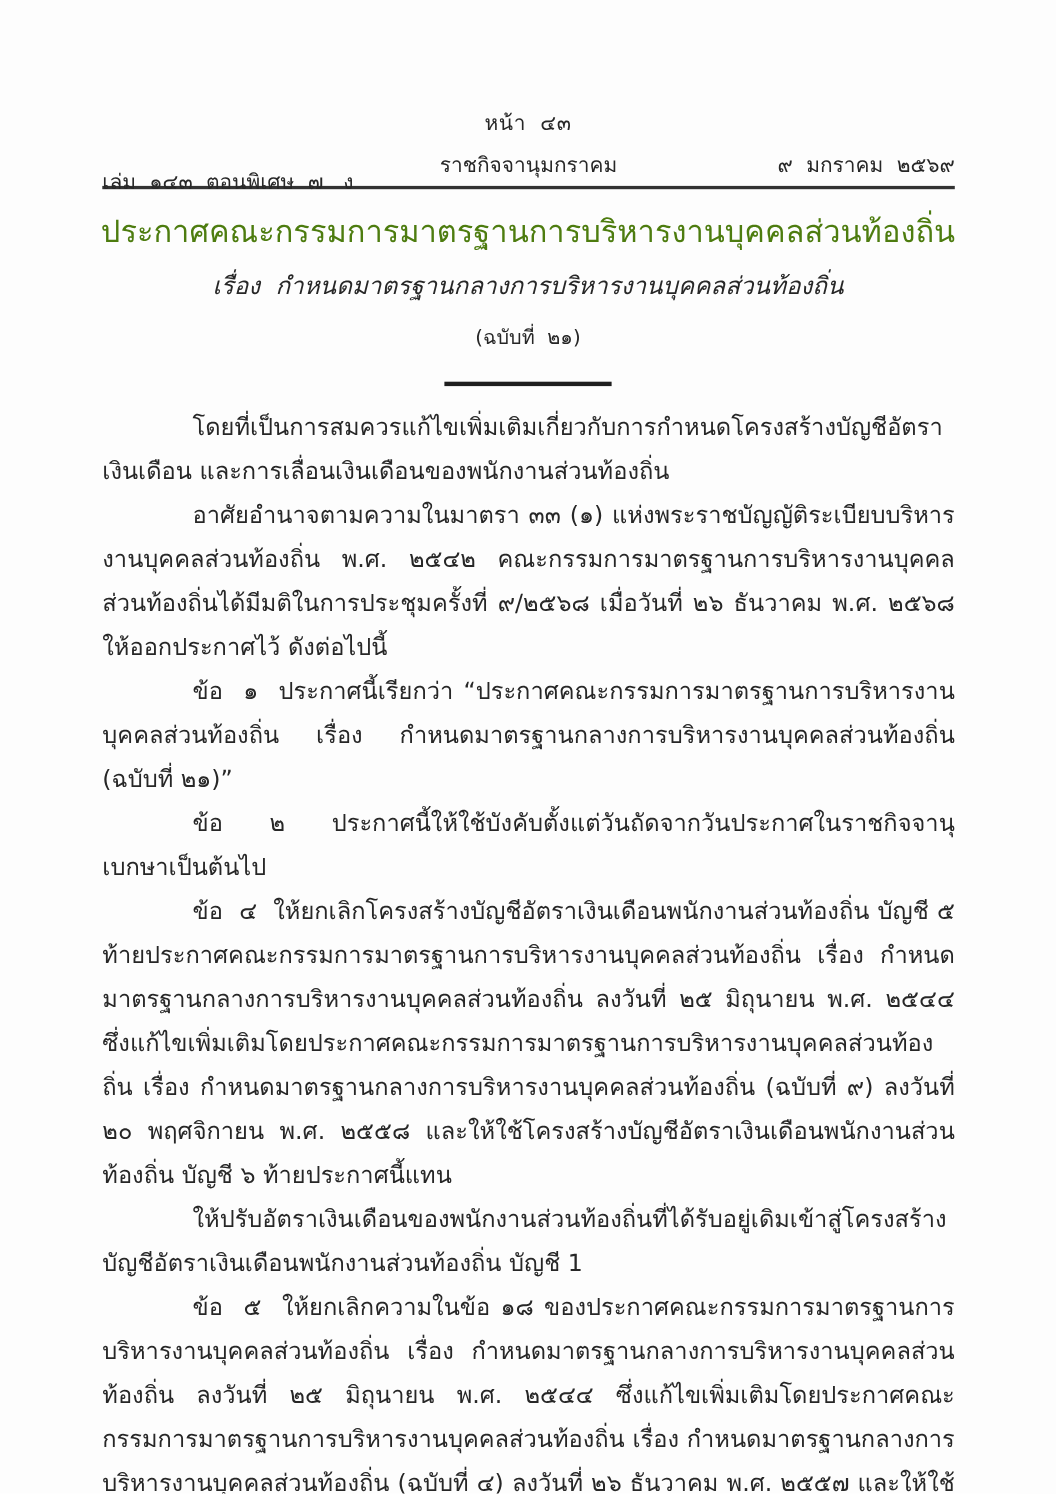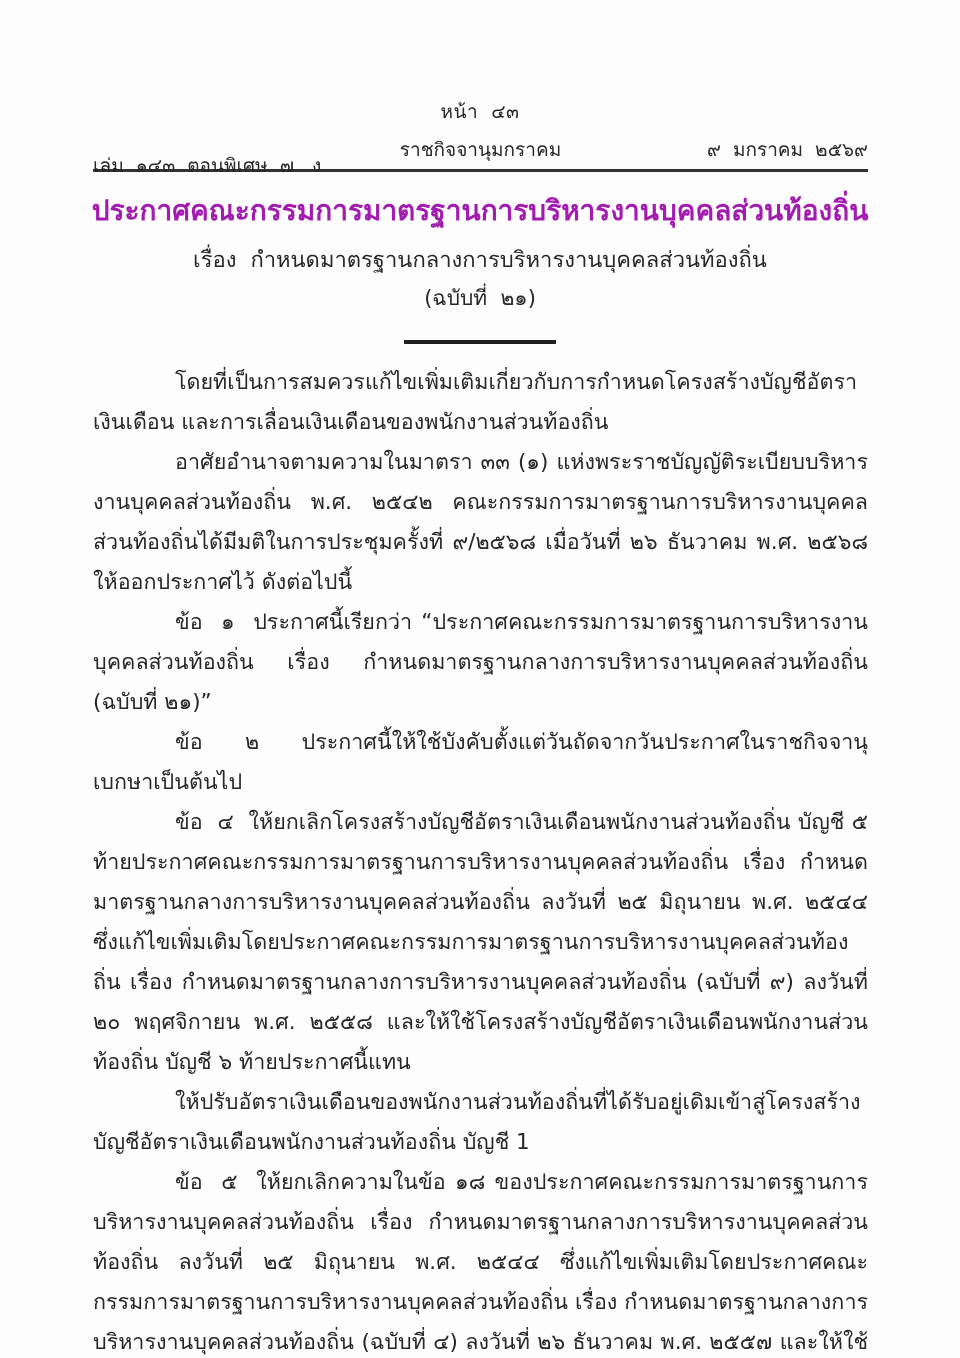--- a/index.html
+++ b/index.html
@@ -50,32 +50,33 @@
   }
   .header-rule {
     margin: 5px 92px 0 93px;
     height: 0;
     border-top: 3px solid #333333;
   }
   .doc-title {
     margin-top: 16px;
     text-align: center;
     font-size: 28px;
-    font-weight: bold;
-    color: #a21caf;
+    font-weight: normal;
+    color: #4d7c0f;
   }
   .doc-subject {
     margin-top: 10px;
     text-align: center;
     font-size: 22px;
+    font-style: italic;
   }
   .doc-edition {
-    margin-top: 4px;
+    margin-top: 15px;
     text-align: center;
-    font-size: 21px;
+    font-size: 18px;
   }
   .title-rule {
     width: 152px;
     height: 4px;
     background: #1f1f1f;
     margin: 26px auto 0 auto;
   }
   .doc-body {
     margin: 18px 92px 0 93px;
     font-size: 21.5px;

